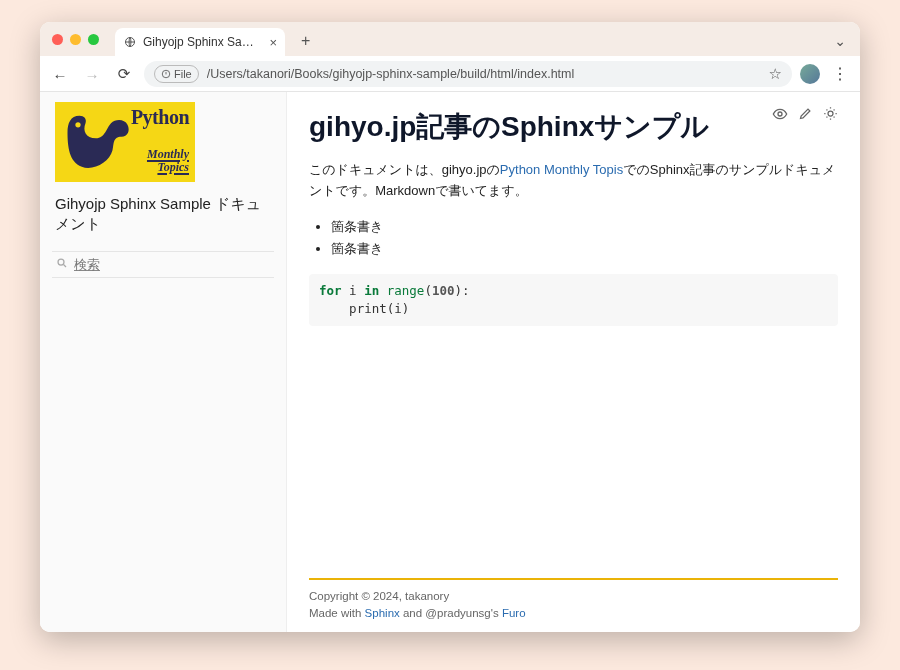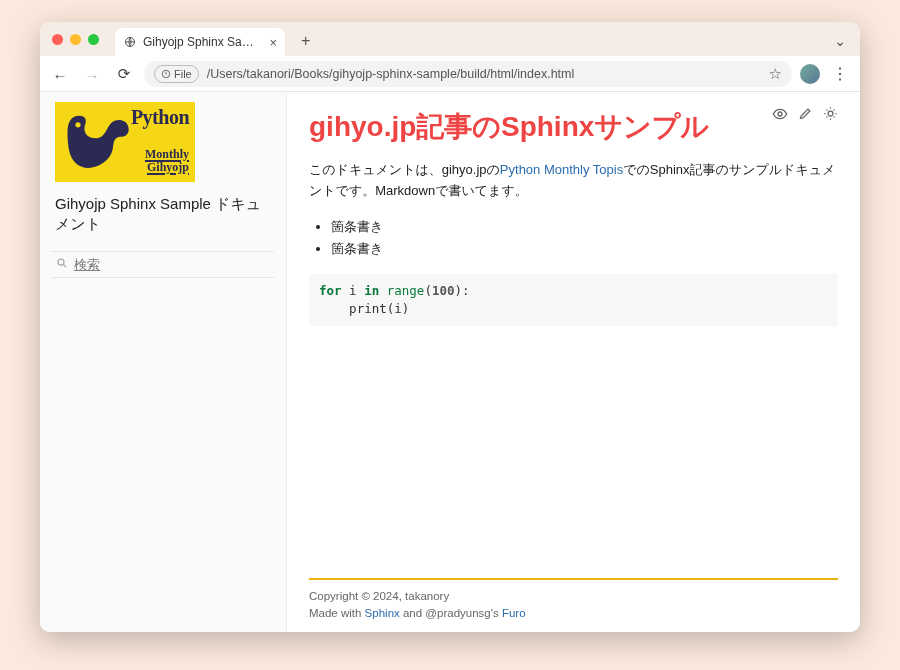--- a/index.html
+++ b/index.html
@@ -139,20 +139,21 @@
     .monthly-text {
       position: absolute;
       right: 6px;
       bottom: 8px;
       font-family: Georgia, serif;
       font-weight: bold;
       font-size: 12px;
       color: #2a2a55;
       text-align: right;
       line-height: 1.1;
+      font-style: italic;
     }
     .monthly-text .underline { text-decoration: underline; text-decoration-thickness: 2px; text-underline-offset: 2px;}
     .site-title {
       padding: 4px 15px 12px 15px;
       font-size: 15px;
       font-weight: 400;
       color: #222;
       line-height: 1.3;
     }
     .search-box {
@@ -187,21 +188,21 @@
       right: 22px;
       display: flex;
       gap: 10px;
       font-size: 14px;
       color: #666;
     }
     .page-tools span { cursor: pointer; }
     h1.page-title {
       font-size: 28px;
       font-weight: 700;
-      color: #ef4444;
+      color: #0f172a;
       margin-bottom: 14px;
       margin-top: 2px;
     }
     .intro {
       font-size: 13px;
       color: #222;
       line-height: 1.6;
       margin-bottom: 14px;
     }
     .intro a { color: #2b6cb0; text-decoration: none; }
@@ -287,21 +288,21 @@
     <aside class="sidebar">
       <div class="logo-box">
         <div class="logo-img">
           <svg class="python-logo" viewBox="0 0 100 90">
             <path d="M 22 10 C 10 10 6 20 6 32 C 6 50 8 72 25 78 C 40 84 62 72 66 56 C 68 48 66 38 78 38 C 86 38 90 30 86 22 C 82 14 70 14 64 20 C 58 26 56 40 44 40 C 30 40 26 30 30 20 C 32 14 28 10 22 10 Z" fill="#2a2a55"></path>
             <circle cx="20" cy="22" r="3.5" fill="#f5d715"></circle>
           </svg>
           <div class="python-text">Python</div>
           <div class="monthly-text">
             <span class="underline">Monthly</span><br>
-            <span class="underline">Gihyojp</span>
+            <span class="underline">Topics</span>
           </div>
         </div>
       </div>
       <div class="site-title">Gihyojp Sphinx Sample ドキュメント</div>
       <div class="search-box">
         <span class="search-icon">
           <svg width="12" height="12" viewBox="0 0 24 24" fill="none" stroke="#aaa" stroke-width="2.5">
               <circle cx="10" cy="10" r="6"></circle>
               <path d="M15 15l5 5"></path>
             </svg>

